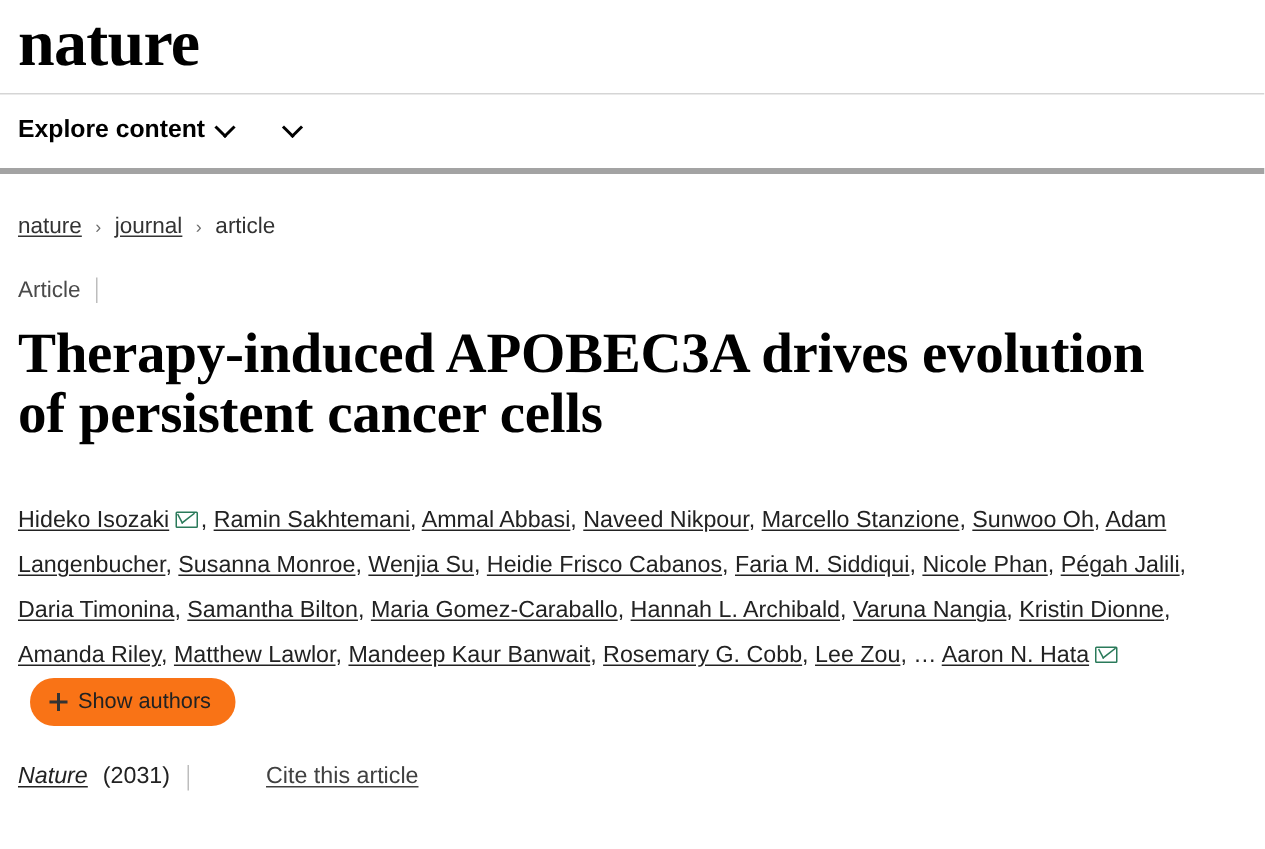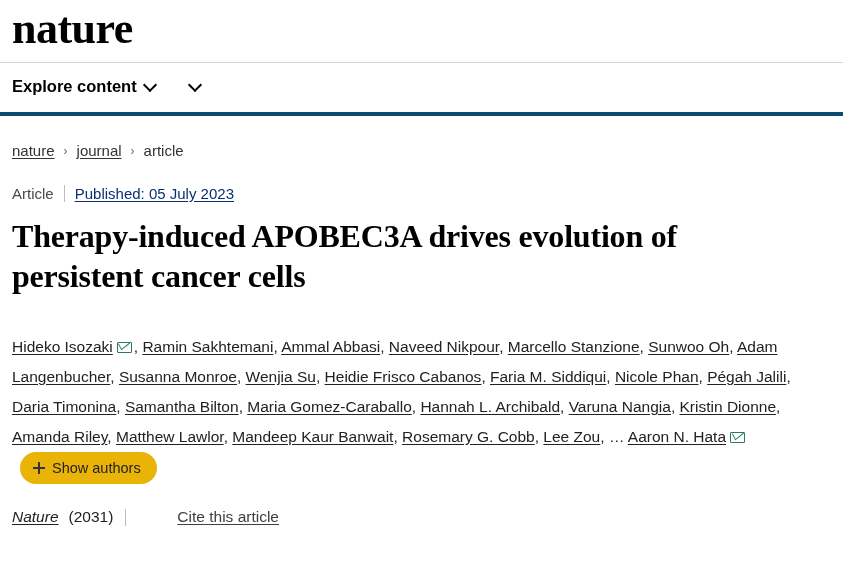--- a/index.html
+++ b/index.html
@@ -27,21 +27,21 @@
     letter-spacing: -0.5px;
     color: #000000;
   }
 
   
   .navbar {
     display: flex;
     align-items: center;
     gap: 34px;
     padding: 14px 12px 16px 12px;
-    border-bottom: 4px solid #0c4a6e;
+    border-bottom: 4px solid #a3a3a3;
   }
   .nav-item {
     display: flex;
     align-items: center;
     gap: 8px;
     font-size: 16.5px;
     font-weight: 700;
     color: #000000;
     cursor: pointer;
     white-space: nowrap;
@@ -107,21 +107,21 @@
   .meta-line .published {
     color: #0b2e74;
     text-decoration: underline;
     text-underline-offset: 2px;
     cursor: pointer;
   }
 
   h1.title {
     font-family: "Liberation Serif", serif;
     font-weight: 700;
-    font-size: 32px;
+    font-size: 38px;
     line-height: 40px;
     letter-spacing: -0.2px;
     color: #000000;
     margin: 14px 0 0 0;
     max-width: 760px;
   }
 
   .authors {
     margin-top: 36px;
     font-size: 15.5px;
@@ -158,21 +158,21 @@
     border-left: 1.4px solid #2a7a5a;
     border-bottom: 1.4px solid #2a7a5a;
     transform: rotate(-38deg) skewX(-10deg);
     transform-origin: left top;
   }
 
   .show-authors {
     display: inline-flex;
     align-items: center;
     gap: 7px;
-    background: #eab308;
+    background: #f97316;
     border: none;
     border-radius: 16px;
     padding: 8px 16px 8px 13px;
     font-family: "Liberation Sans", sans-serif;
     font-size: 14.5px;
     color: #222222;
     cursor: pointer;
     margin-left: 8px;
     vertical-align: 2px;
   }
@@ -242,21 +242,20 @@
     <a>nature</a>
     <span class="sep">›</span>
     <a>journal</a>
     <span class="sep">›</span>
     <span class="current">article</span>
   </div>
 
   <div class="meta-line">
     <span>Article</span>
     <span class="divider"></span>
-    <a class="published">Published: 05 July 2023</a>
   </div>
 
   <h1 class="title">Therapy-induced APOBEC3A drives evolution of persistent cancer cells</h1>
 
   <div class="authors">
     <span class="author">Hideko Isozaki</span><span class="mail-icon"></span><span class="sep-comma">, </span><span class="author">Ramin Sakhtemani</span><span class="sep-comma">, </span><span class="author">Ammal Abbasi</span><span class="sep-comma">, </span><span class="author">Naveed Nikpour</span><span class="sep-comma">, </span><span class="author">Marcello Stanzione</span><span class="sep-comma">, </span><span class="author">Sunwoo Oh</span><span class="sep-comma">, </span><span class="author">Adam Langenbucher</span><span class="sep-comma">, </span><span class="author">Susanna Monroe</span><span class="sep-comma">, </span><span class="author">Wenjia Su</span><span class="sep-comma">, </span><span class="author">Heidie Frisco Cabanos</span><span class="sep-comma">, </span><span class="author">Faria M. Siddiqui</span><span class="sep-comma">, </span><span class="author">Nicole Phan</span><span class="sep-comma">, </span><span class="author">Pégah Jalili</span><span class="sep-comma">, </span><span class="author">Daria Timonina</span><span class="sep-comma">, </span><span class="author">Samantha Bilton</span><span class="sep-comma">, </span><span class="author">Maria Gomez-Caraballo</span><span class="sep-comma">, </span><span class="author">Hannah L. Archibald</span><span class="sep-comma">, </span><span class="author">Varuna Nangia</span><span class="sep-comma">, </span><span class="author">Kristin Dionne</span><span class="sep-comma">, </span><span class="author">Amanda Riley</span><span class="sep-comma">, </span><span class="author">Matthew Lawlor</span><span class="sep-comma">, </span><span class="author">Mandeep Kaur Banwait</span><span class="sep-comma">, </span><span class="author">Rosemary G. Cobb</span><span class="sep-comma">, </span><span class="author">Lee Zou</span><span class="sep-comma">, </span><span class="ellipsis">…</span><span> </span><span class="author">Aaron N. Hata</span><span class="mail-icon"></span><button class="show-authors">
         <span class="plus"></span>
         <span>Show authors</span>
       </button>
   </div>

